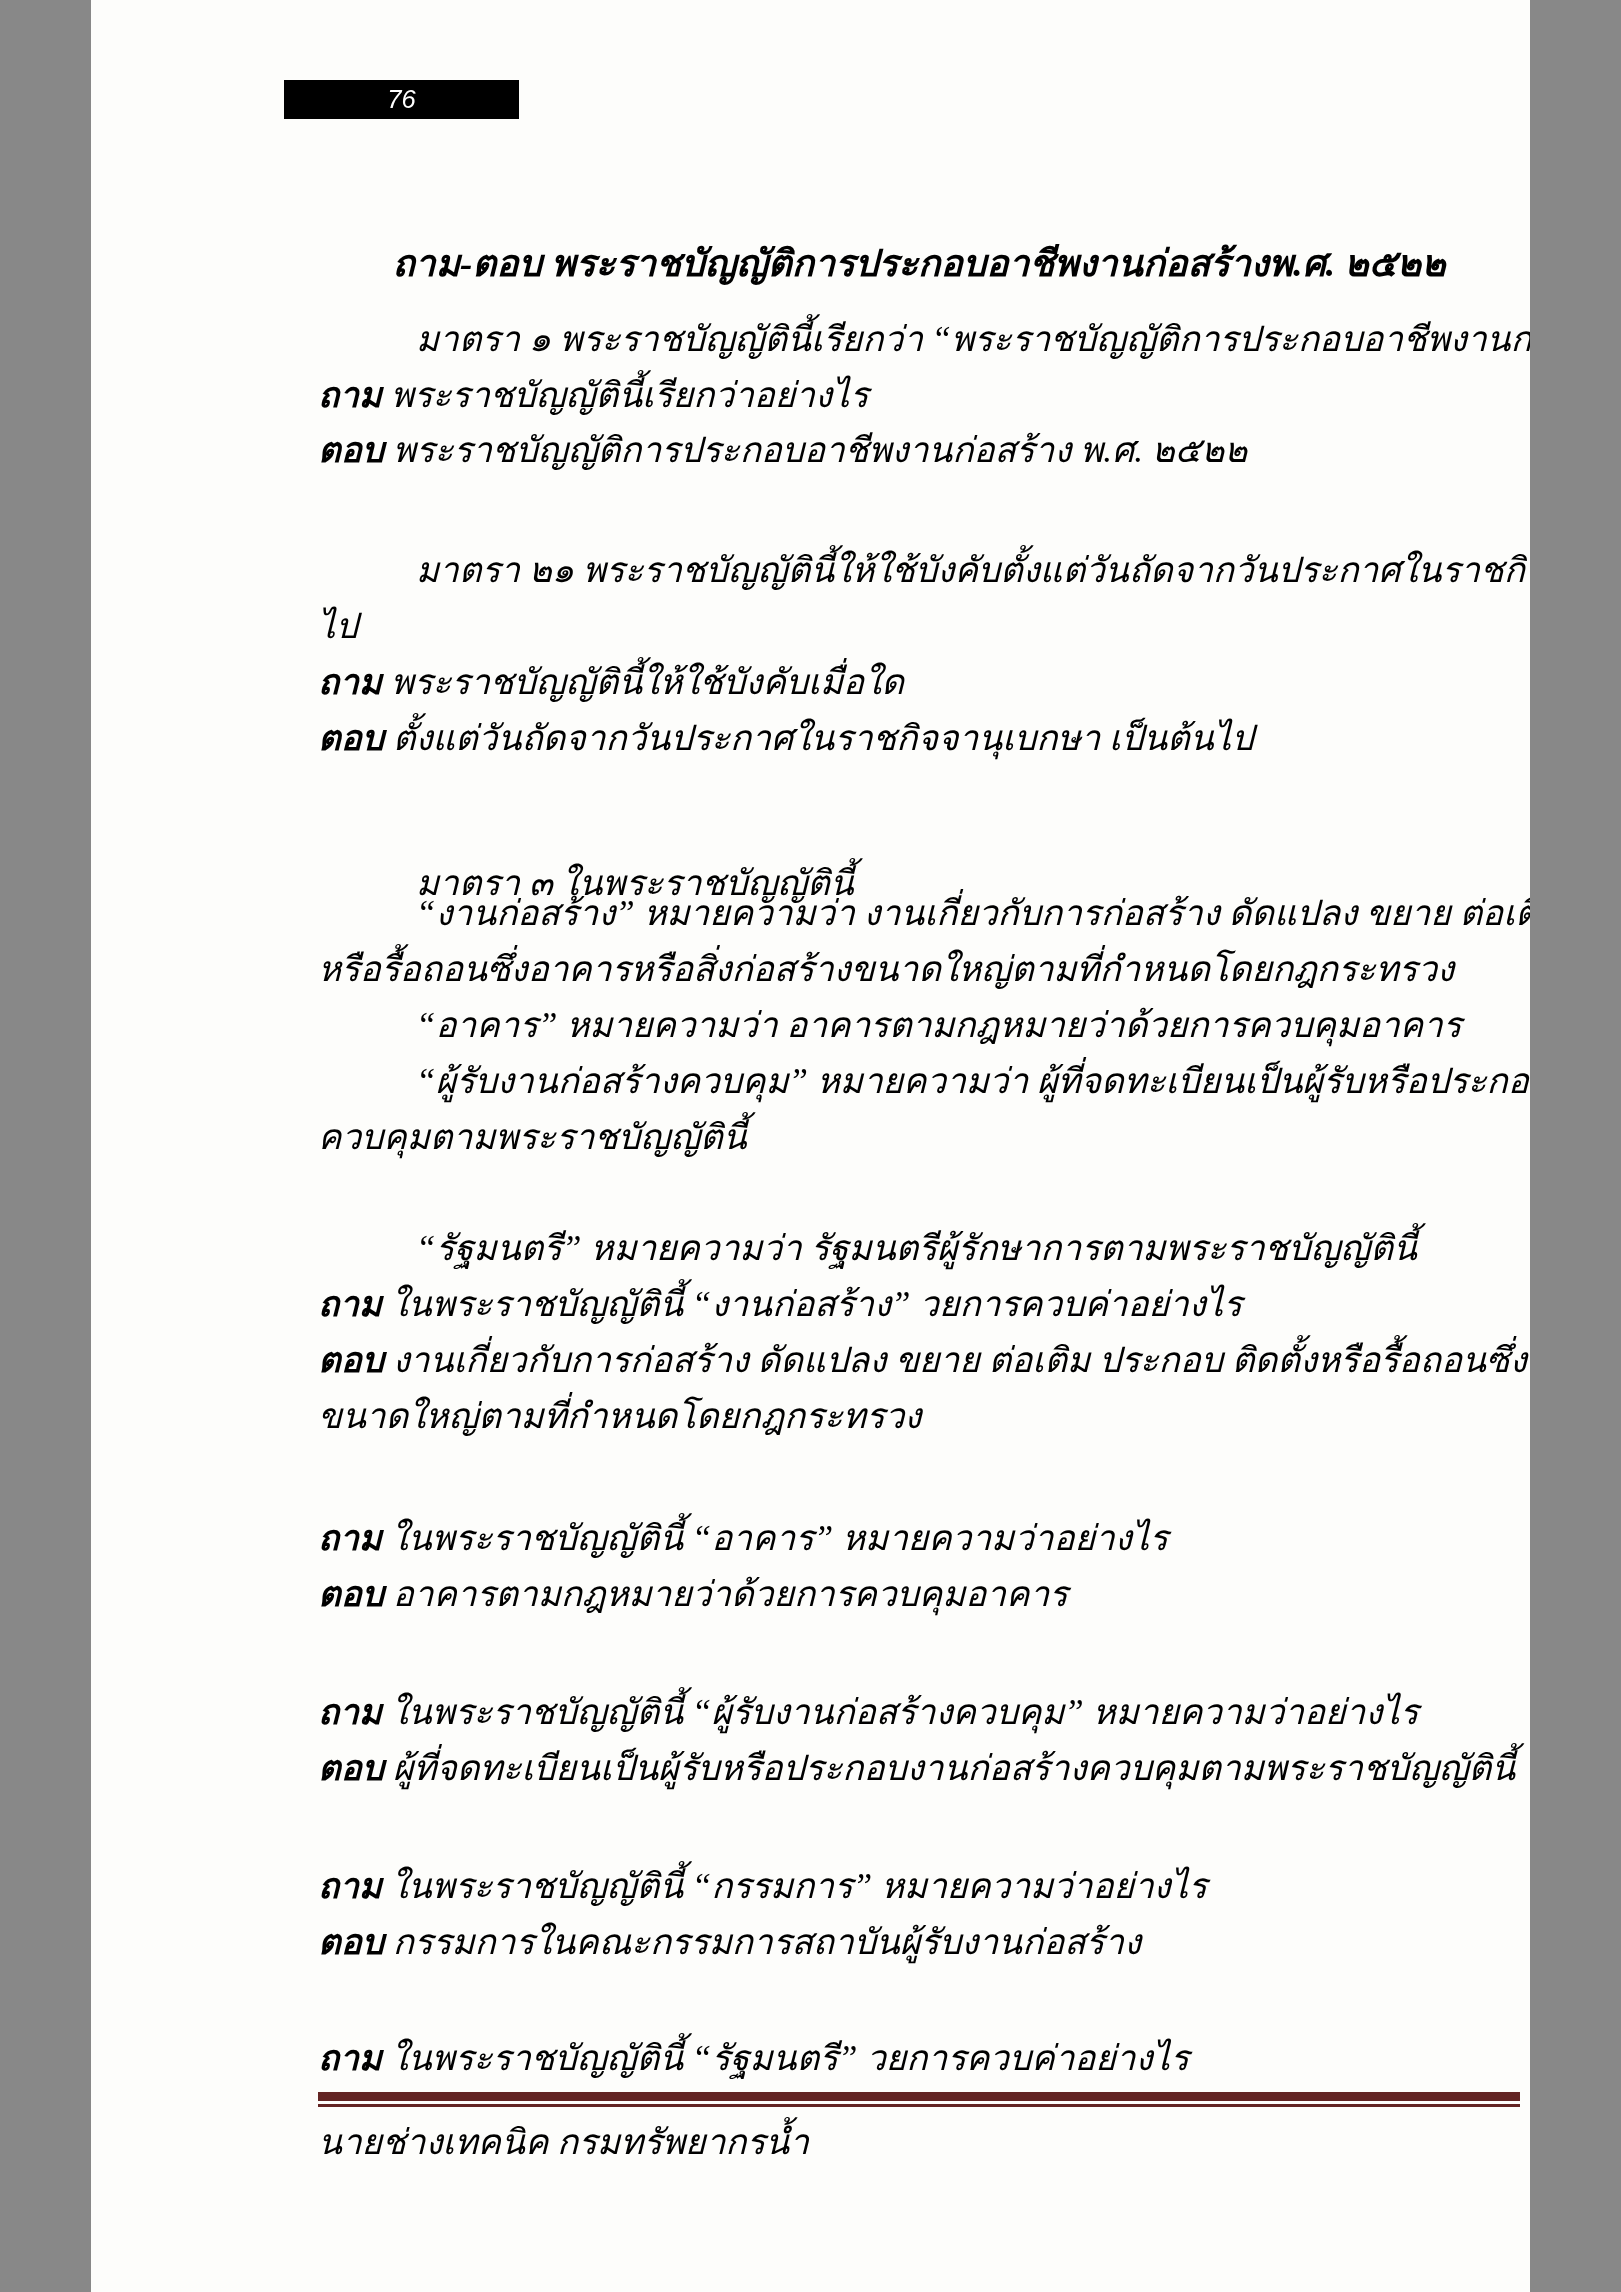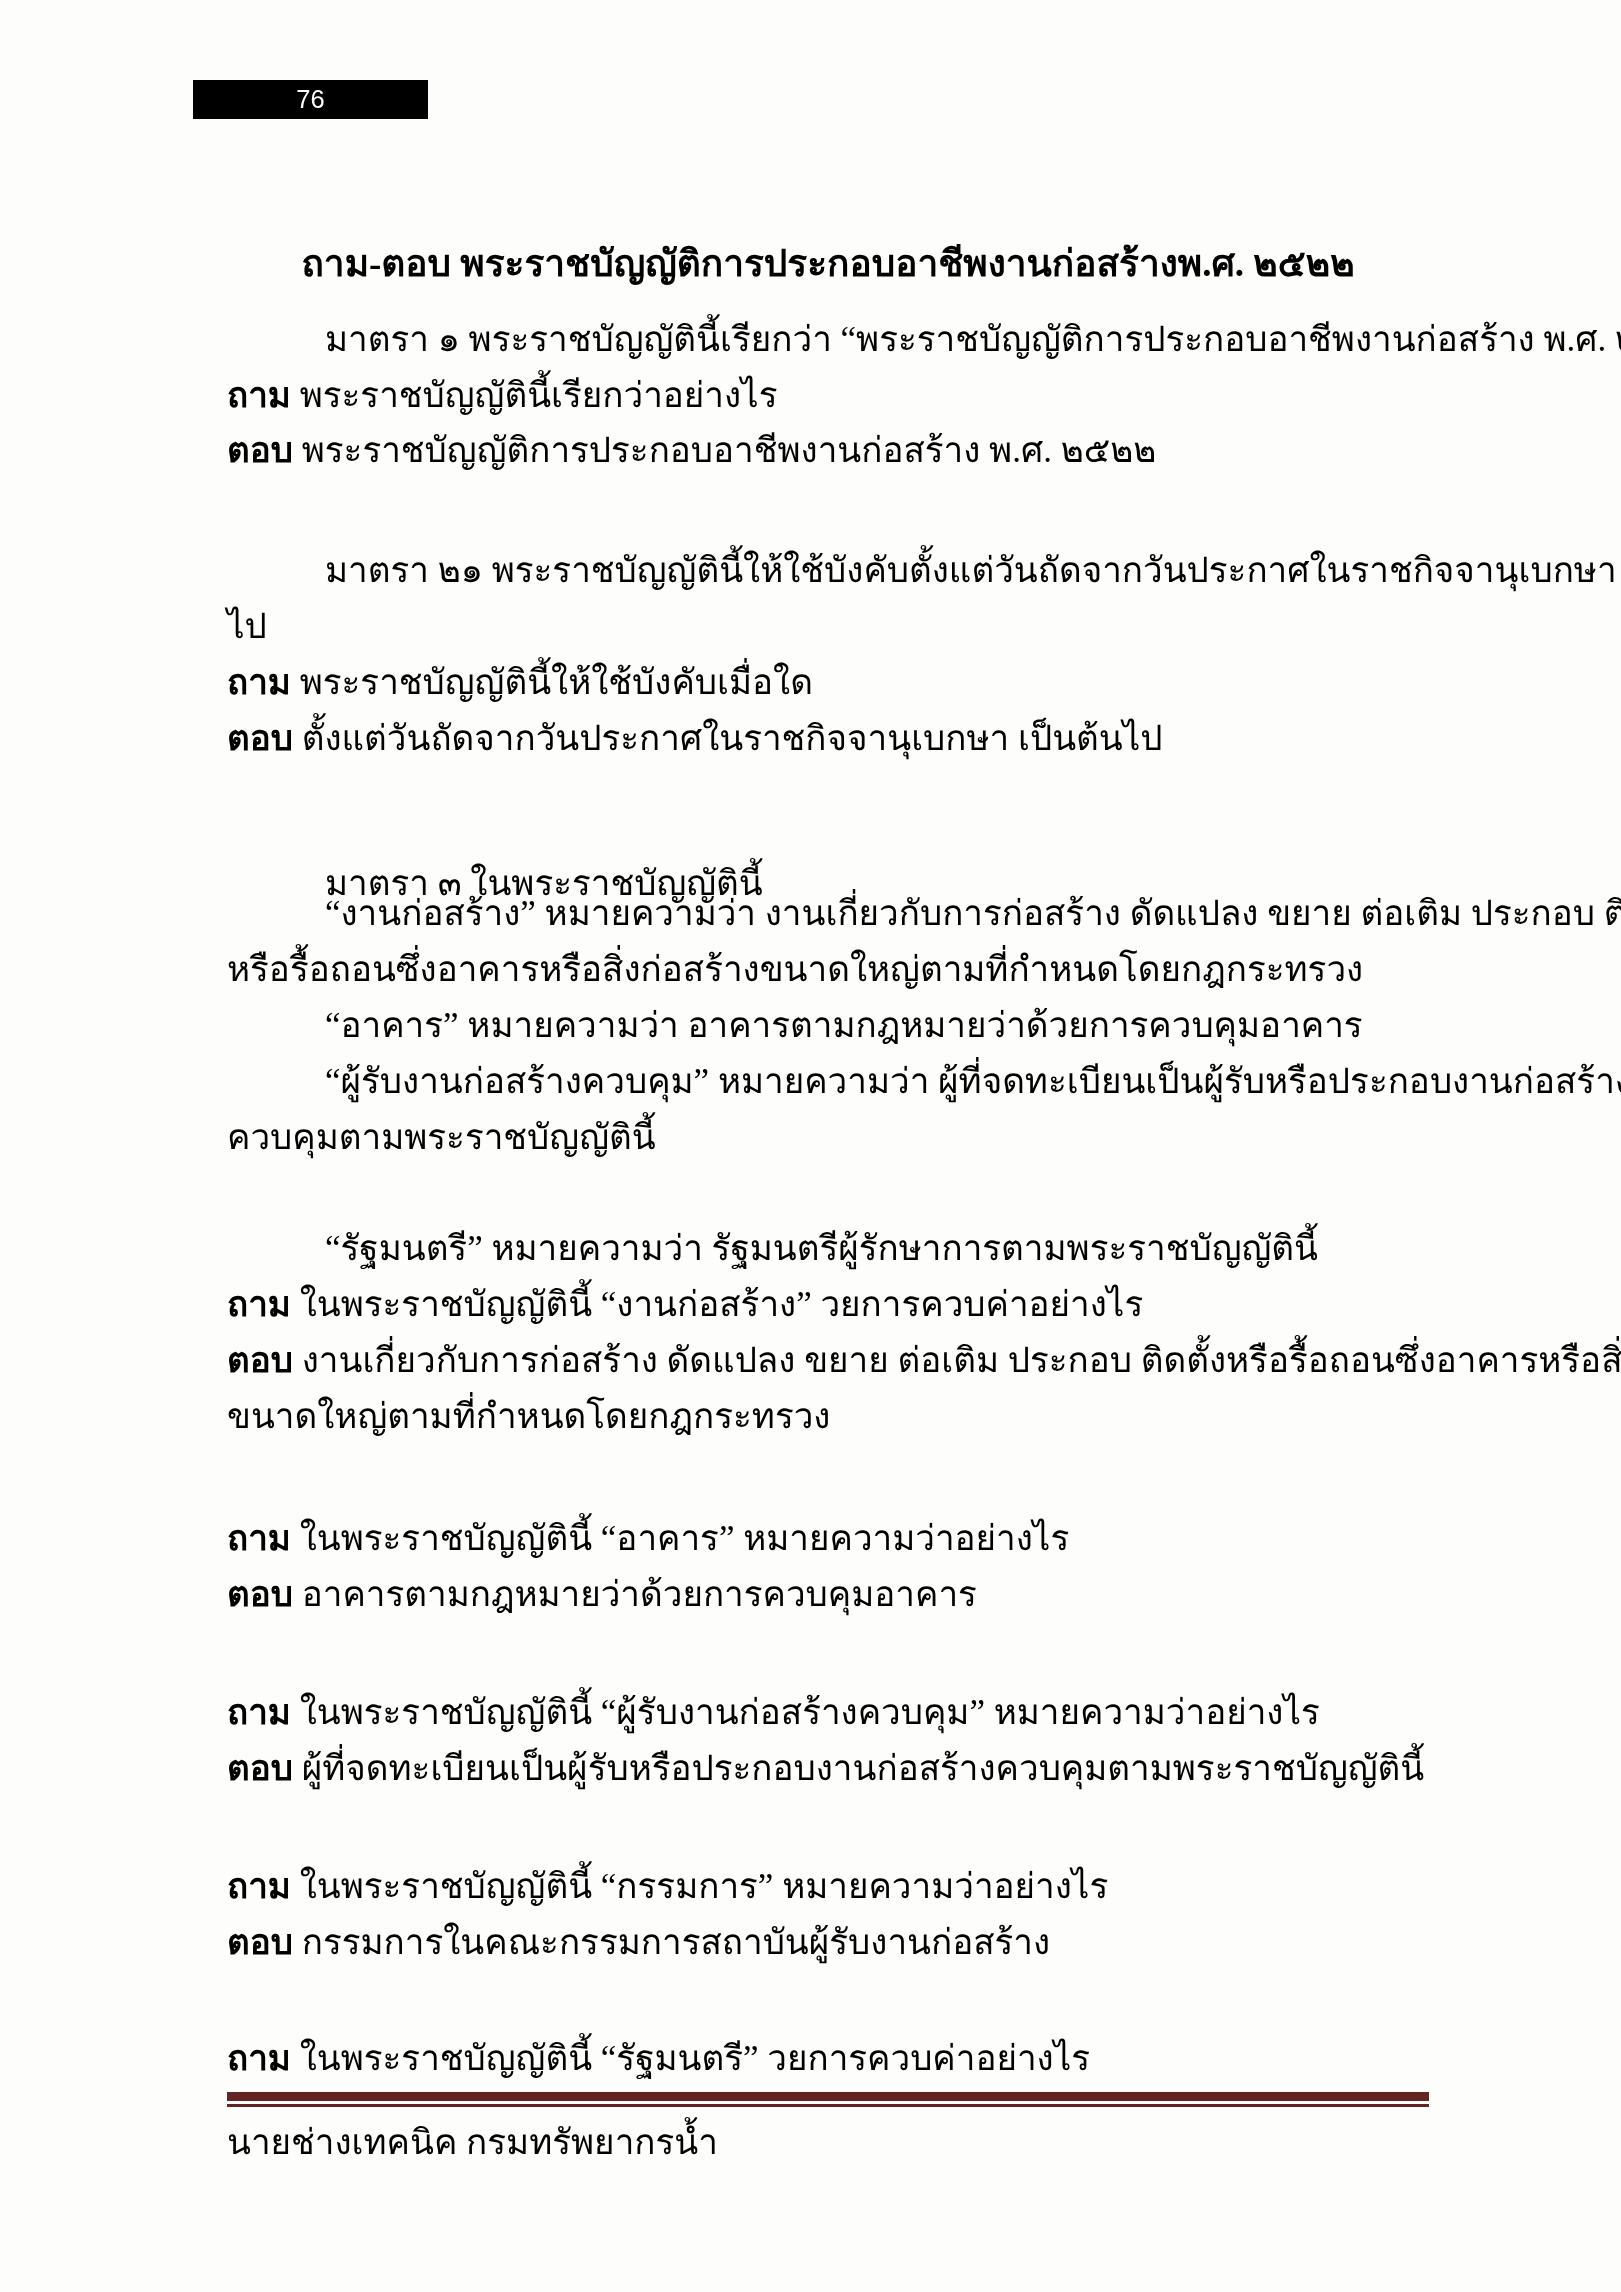--- a/index.html
+++ b/index.html
@@ -1,23 +1,24 @@
 <!DOCTYPE html>
 <html lang="th"><head>
 <meta charset="utf-8">
 <style>
   html,body{margin:0;padding:0;background:#888;}
   .page{
     position:relative;
-    width:1621px;height:2293px;
+    width:1439px;height:2293px;
     margin:0 auto;
     background:#fdfdfb;
     color:#000;
     font-family:"Liberation Serif", serif;
     overflow:hidden;
+    font-style:italic;
   }
   .page-number-box{
     position:absolute;left:193px;top:80px;width:235px;height:39px;
     background:#000;color:#fff;
     font-family:"Liberation Sans", sans-serif;
     font-size:25.5px;line-height:39px;text-align:center;
   }
   .doc-title{
     position:absolute;left:227px;top:188px;width:1202px;
     text-align:center;font-weight:bold;font-size:37px;line-height:56px;

